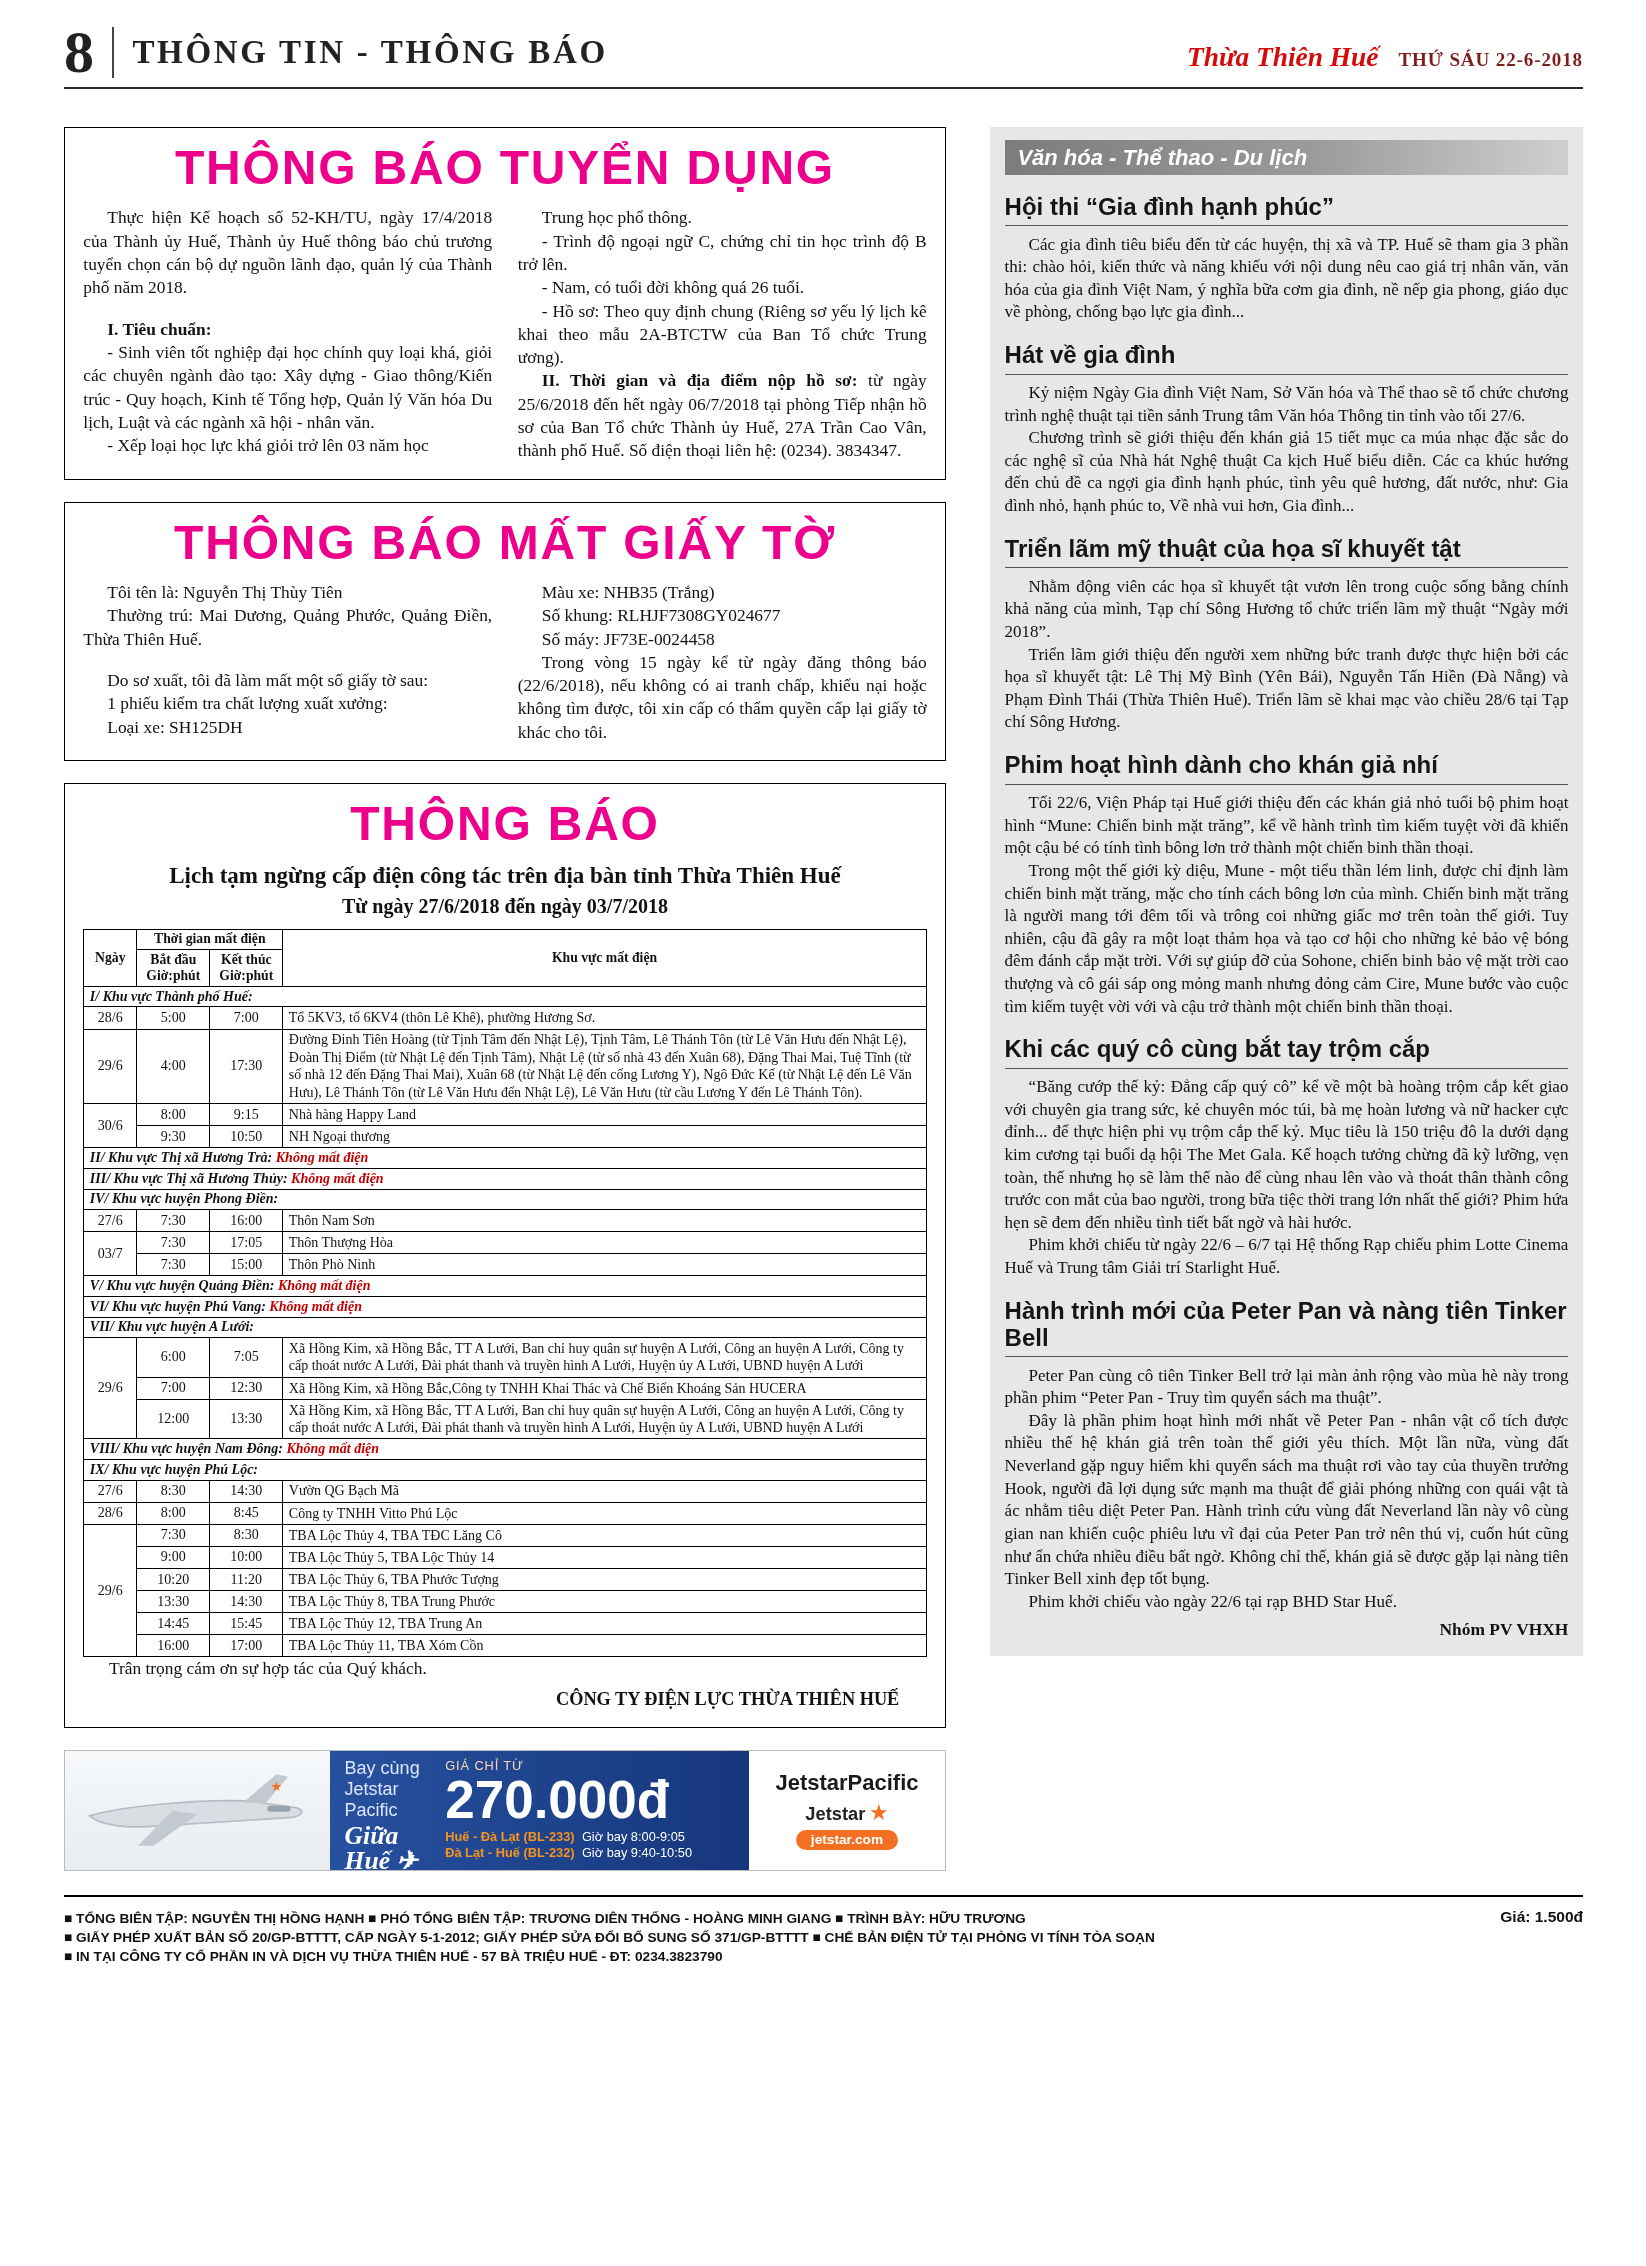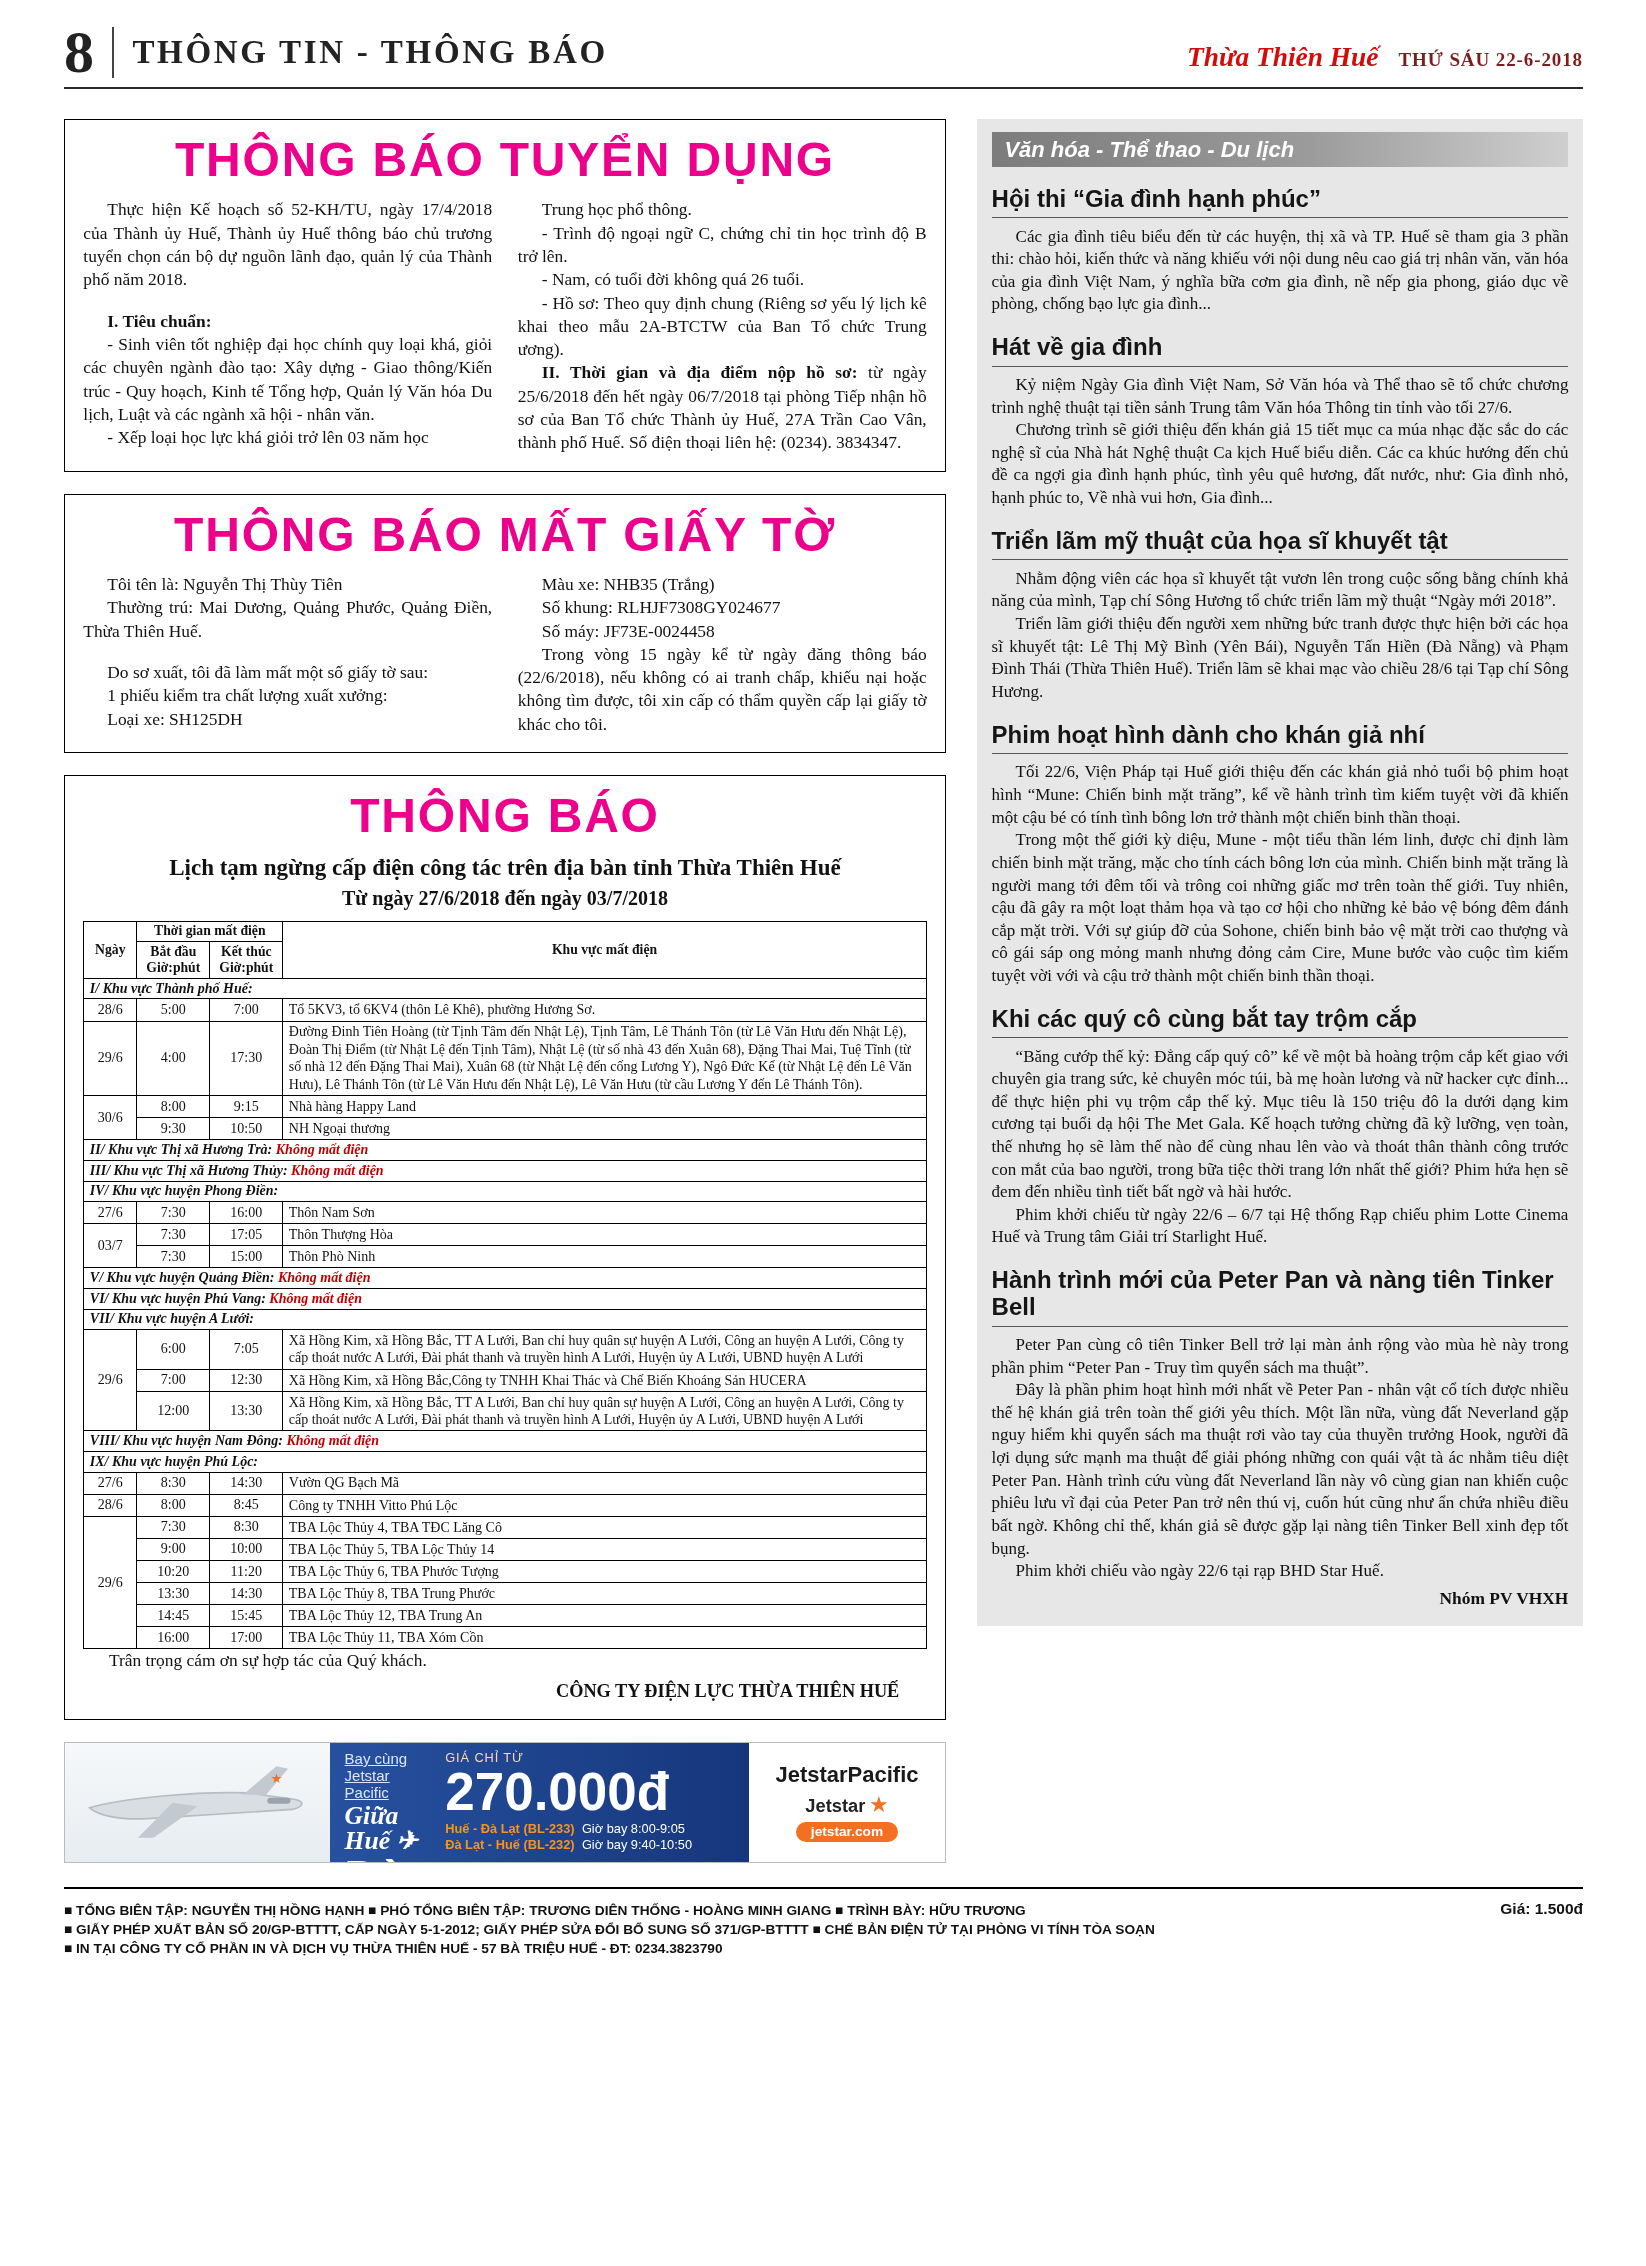--- a/index.html
+++ b/index.html
@@ -15,21 +15,21 @@
   .masthead { display:flex; justify-content:space-between; align-items:flex-end; border-bottom:2.7px solid #2a2a2a; padding-bottom:9.1px; }
   .mh-left { display:flex; align-items:center; }
   .page-num { font-size:60px; font-weight:bold; line-height:.85; color:#222; }
   .mh-divider { width:1.8px; height:51px; background:#444; margin:0 18.3px; }
   .section-title { font-size:33px; font-weight:600; letter-spacing:2.7px; color:#222; font-family:"Liberation Serif","DejaVu Serif",serif; }
   .mh-right { display:flex; align-items:baseline; gap:20px; padding-bottom:5.5px;text-align:center; }
   .brand { color:#d40b0b; font-weight:bold; font-style:italic; font-size:27.4px; }
   .issue-date { color:#7f1d1d; font-weight:bold; font-size:19px; letter-spacing:0.9px; }
 
   
-  .content { display:flex; gap:31px; margin-top:30px; align-items:flex-start; }
+  .content { display:flex; gap:44px; margin-top:38px; align-items:flex-start; }
   .col-left { flex:0 0 882px; }
   .col-right { flex:1; background:#e7e7e7; padding:9.1px 14.6px 16.4px; }
 
   
   .box { border:1.8px solid #000; padding:12.8px 18.3px 16.4px; margin-bottom:22px; background:#fff; }
   .box-title {
     font-family:"Liberation Sans","DejaVu Sans",sans-serif;
     font-weight:800; color:#ec008c; text-align:center;
     font-size:48px; letter-spacing:1.8px; margin:1.8px 0 12.8px; line-height:1.05;
   }
@@ -54,21 +54,21 @@
   .power-note { text-align:justify; text-indent:25.6px; font-size:17.4px; line-height:1.3; margin-top:11px; }
   .power-note.second { margin-top:0; }
   .power-signature { text-align:right; font-weight:bold; font-size:18.3px; margin-top:9.1px; padding-right:27.4px; }
 
   
   .ad { display:flex; height:121px; border:0.9px solid #bbb; overflow:hidden; }
   .ad-plane { flex:0 0 265px; background:linear-gradient(180deg,#f6f8fa,#e8edf1); display:flex; align-items:center; justify-content:center; }
   .ad-plane svg { width:94%; height:84%; }
   .ad-blue { flex:1; background:linear-gradient(90deg,#27519f,#16367c); color:#fff; display:flex; padding:7.3px 14.6px 5.5px; position:relative; }
   .ad-left { flex:1; display:flex; flex-direction:column; }
-  .ad-tagline { font-family:"Liberation Sans","DejaVu Sans",sans-serif; font-size:15px; color:#dce6ff;text-decoration:underline; }
+  .ad-tagline { font-family:"Liberation Sans","DejaVu Sans",sans-serif; font-size:18px; color:#dce6ff; }
   .ad-between { font-style:italic; font-weight:bold; font-size:25.6px; line-height:1; margin-top:1.8px; }
   .ad-dest { font-family:"Liberation Sans","DejaVu Sans",sans-serif; font-weight:800; font-size:48px; line-height:1; letter-spacing:0.9px; }
   .ad-price { flex:0 0 302px; display:flex; flex-direction:column; align-items:flex-start; padding-left:12.8px; }
   .ad-price-label { font-family:"Liberation Sans","DejaVu Sans",sans-serif; font-size:12.8px; color:#ffd9b3; letter-spacing:0.9px; }
   .ad-price-value { font-family:"Liberation Sans","DejaVu Sans",sans-serif; font-weight:800; font-size:53px; line-height:1.02; }
   .ad-route { font-family:"Liberation Sans","DejaVu Sans",sans-serif; font-size:12.8px; margin-top:1.8px; }
   .ad-route .route { color:#f7941d; font-weight:bold; }
   .ad-route .rtime { color:#fff; margin-left:7.3px; }
   .ad-logo { flex:0 0 196px; background:#fff; display:flex; flex-direction:column; align-items:center; justify-content:center; gap:3.7px; }
   .ad-brand { font-family:"Liberation Sans","DejaVu Sans",sans-serif; font-weight:800; font-size:22px; color:#1a1a1a; }

